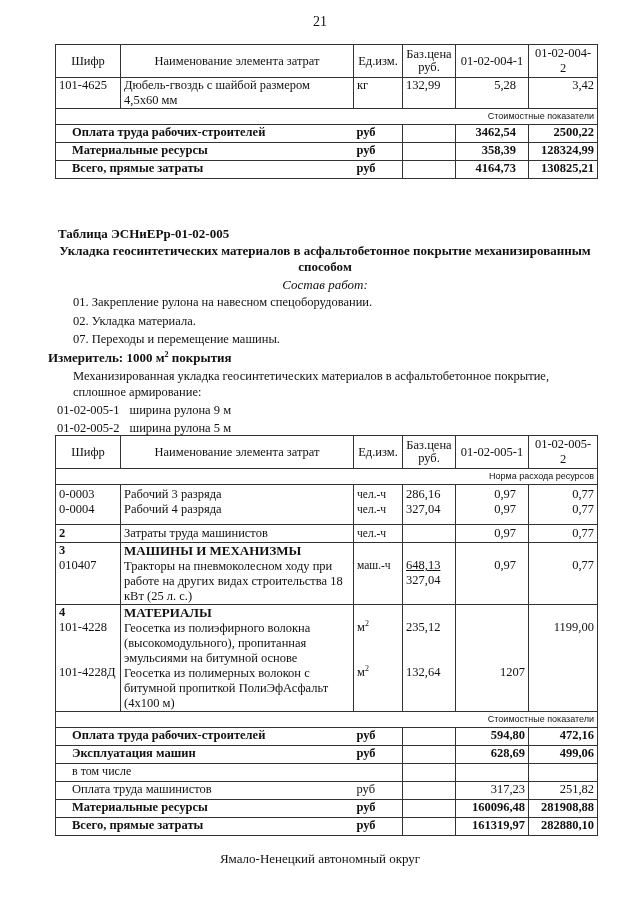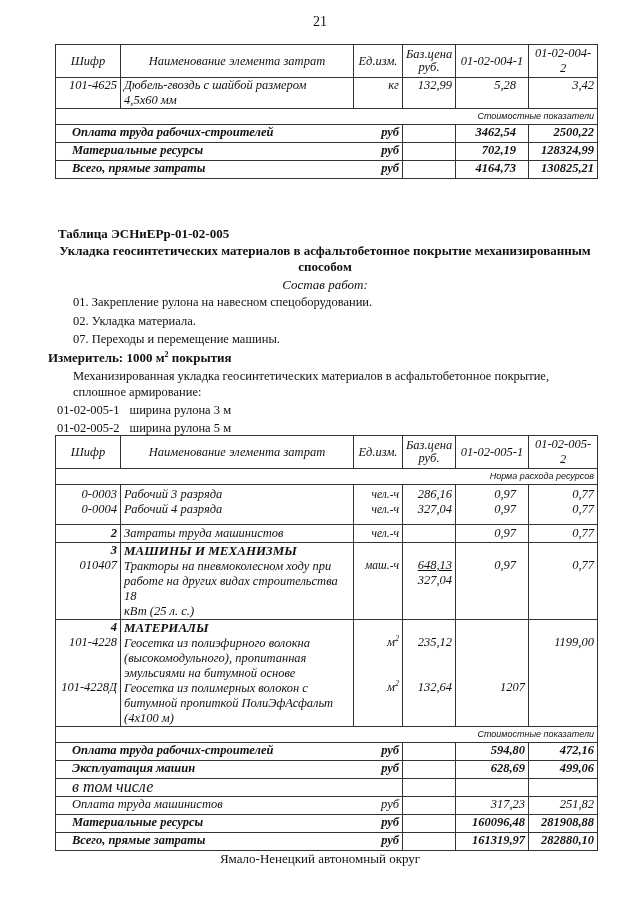--- a/index.html
+++ b/index.html
@@ -1,26 +1,26 @@
 <!DOCTYPE html>
 <html><head>
 <meta charset="utf-8">
 <style>
   html, body { margin: 0; padding: 0; background: #ffffff; }
   body { width: 640px; height: 905px; position: relative; overflow: hidden;
          font-family: "Liberation Serif", "DejaVu Serif", serif; color: #111; font-size: 12.5px; }
   .abs { position: absolute; }
   .page-num { top: 14px; left: 0; width: 640px; text-align: center; font-size: 14px; }
-  table.est { position: absolute; border-collapse: collapse; table-layout: fixed; width: 542px; left: 55px; font-style: italic; }
+  table.est { position: absolute; border-collapse: collapse; table-layout: fixed; width: 542px; left: 55px; }
   table.est td { border: 1px solid #333; padding: 0 3px; vertical-align: top; line-height: 15px; }
   table.est td.nobt { border-top: none; }
   table.est td.nobb { border-bottom: none; }
   .hdr td { vertical-align: middle !important; text-align: center; height: 32px; }
   .hdr .two { line-height: 13px; }
-  .c { text-align: right; }
+  .c { text-align: left; }
   .r { text-align: right; }
   .b { font-weight: bold; }
   .caption-row td { font-family: "Liberation Sans", "DejaVu Sans", sans-serif; font-size: 9px; text-align: right; height: 14px; line-height: 14px; padding-right: 8px; }
   .sum td { border-top: none; border-bottom: none; height: 17px; line-height: 17px; font-size: 12.5px; }
   .sum td.lbl { border-right: none; padding-left: 16px; }
   .sum td.unit { border-left: none; margin-top: 8px; }
   .sum.last td { border-bottom: 1px solid #333; }
   .sum.first td { border-top: none; }
   .title-line { left: 58px; font-size: 13px; font-weight: bold; }
   .center-line { left: 40px; width: 570px; text-align: center; font-size: 13px; }
@@ -67,21 +67,21 @@
     <td class="lbl b" colspan="2">Оплата труда рабочих-строителей</td>
     <td class="unit b c">руб</td>
     <td></td>
     <td class="r b" style="padding-right:12px">3462,54</td>
     <td class="r b">2500,22</td>
   </tr>
   <tr class="sum">
     <td class="lbl b" colspan="2">Материальные ресурсы</td>
     <td class="unit b c">руб</td>
     <td></td>
-    <td class="r b" style="padding-right:12px">702,19</td>
+    <td class="r b" style="padding-right:12px">358,39</td>
     <td class="r b">128324,99</td>
   </tr>
   <tr class="sum last">
     <td class="lbl b" colspan="2">Всего, прямые затраты</td>
     <td class="unit b c">руб</td>
     <td></td>
     <td class="r b" style="padding-right:12px">4164,73</td>
     <td class="r b">130825,21</td>
   </tr>
 </tbody>
@@ -90,21 +90,21 @@
 <div class="abs title-line" style="top:226px;">Таблица  ЭСНиЕРр-01-02-005</div>
 <div class="abs center-line b" style="top:243px;">Укладка геосинтетических материалов в асфальтобетонное покрытие механизированным</div>
 <div class="abs center-line b" style="top:259px;">способом</div>
 <div class="abs center-line" style="top:277px; font-style:italic;">Состав работ:</div>
 <div class="abs para" style="top:295px;">01. Закрепление рулона на навесном спецоборудовании.</div>
 <div class="abs para" style="top:314px;">02. Укладка материала.</div>
 <div class="abs para" style="top:332px;">07. Переходы и перемещение машины.</div>
 <div class="abs b" style="top:350px; left:48px; font-size:13px;"><span>Измеритель: 1000 м</span><sup>2</sup><span> покрытия</span></div>
 <div class="abs para" style="top:369px;">Механизированная укладка геосинтетических материалов в асфальтобетонное покрытие,</div>
 <div class="abs para" style="top:385px;">сплошное армирование:</div>
-<div class="abs" style="top:403px; left:57px;"><span>01-02-005-1</span><span style="display:inline-block;width:10px"></span><span>ширина рулона 3 м</span></div>
+<div class="abs" style="top:403px; left:57px;"><span>01-02-005-1</span><span style="display:inline-block;width:10px"></span><span>ширина рулона 9 м</span></div>
 <div class="abs" style="top:421px; left:57px;"><span>01-02-005-2</span><span style="display:inline-block;width:10px"></span><span>ширина рулона 5 м</span></div>
 
 <table class="est" style="top:435px;">
   <colgroup>
       <col style="width:65px">
       <col style="width:233px">
       <col style="width:49px">
       <col style="width:53px">
       <col style="width:73px">
       <col style="width:69px">
@@ -172,21 +172,21 @@
     <td class="r b">472,16</td>
   </tr>
   <tr class="sum">
     <td class="lbl b" colspan="2">Эксплуатация машин</td>
     <td class="unit b c">руб</td>
     <td></td>
     <td class="r b">628,69</td>
     <td class="r b">499,06</td>
   </tr>
   <tr class="sum">
-    <td class="lbl" colspan="2" style="font-size:16px">в том числе</td>
+    <td class="lbl" colspan="2" style="font-size:12px">в том числе</td>
     <td class="unit c"></td>
     <td></td>
     <td class="r"></td>
     <td class="r"></td>
   </tr>
   <tr class="sum">
     <td class="lbl" colspan="2">Оплата труда машинистов</td>
     <td class="unit c">руб</td>
     <td></td>
     <td class="r">317,23</td>

